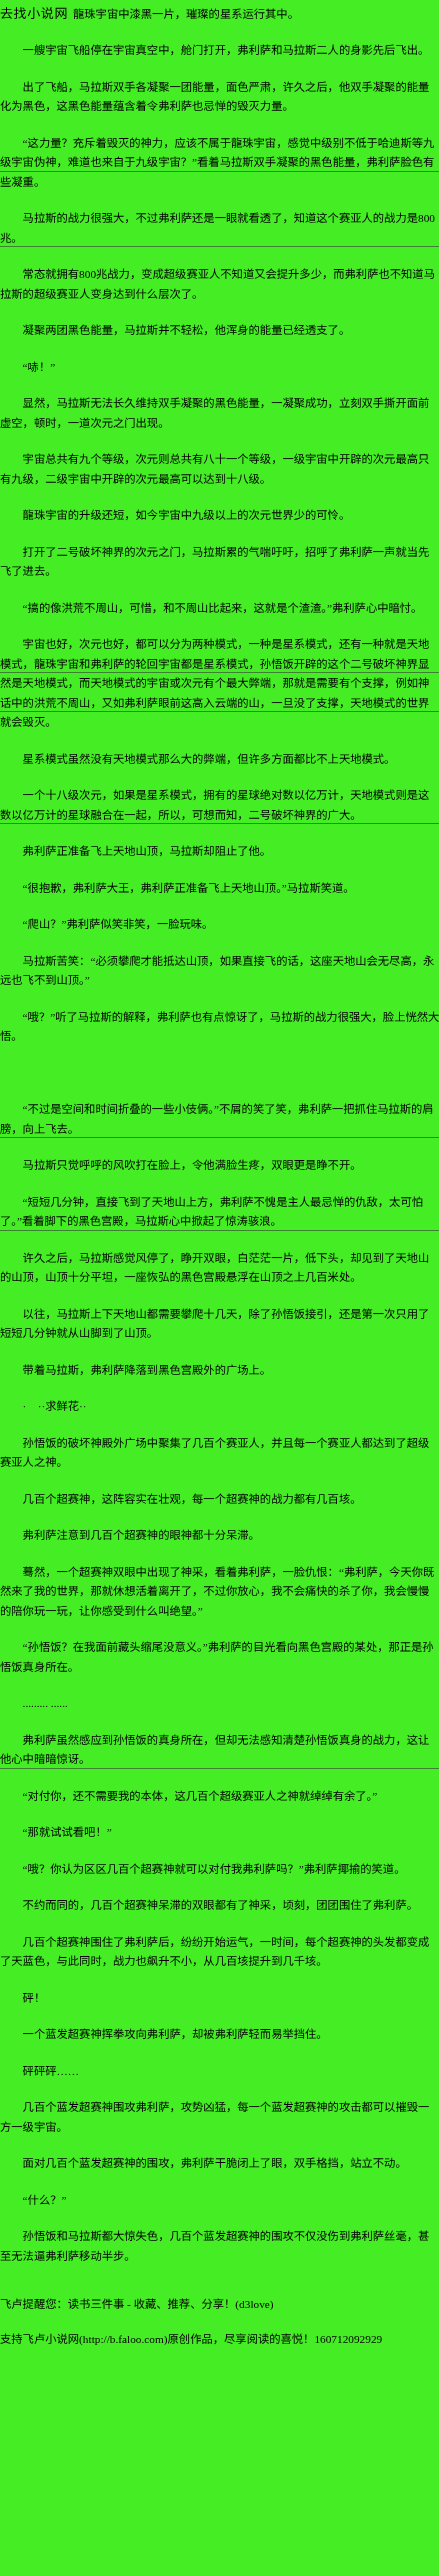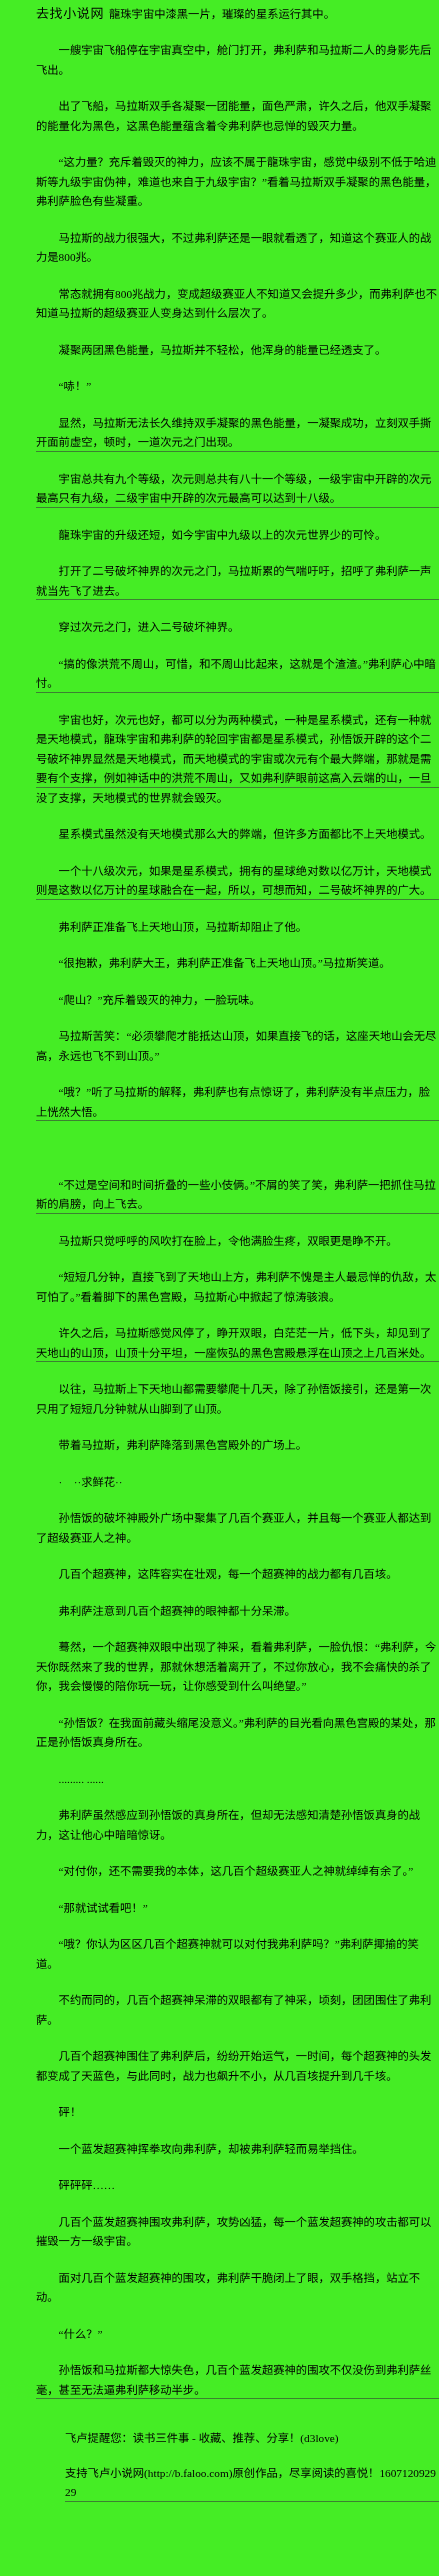--- a/index.html
+++ b/index.html
@@ -10,21 +10,20 @@
     background: #45ED25;
     font-family: "Liberation Serif", "DejaVu Serif", serif;
     color: #000000;
   }
   #page {
     width: 440px;
     height: 2576px;
     padding-top: 3.8px;
     box-sizing: border-box;
     position: relative;
-    padding-left: 36px;
   }
   
   .para {
     margin: 0 0 17px 0;
     font-size: 11.3px;
     line-height: 19.5px;
     text-indent: 2em;
     white-space: normal;
     word-break: break-all;
     background-image: repeating-linear-gradient(
@@ -38,21 +37,21 @@
     );
   }
   .para.no-indent { text-indent: 0; }
   .first-line { text-indent: 0; }
   .wm {
     font-size: 13px;
     letter-spacing: 0.6px;
     padding-right: 5px;
   }
   .footer-block { margin-top: 29px; }
-  .footer-block .para { margin-bottom: 15px; margin-left: 29px; }
+  .footer-block .para { margin-bottom: 15px; }
   .footer-gap { margin-bottom: 30px; }
 </style>
 </head>
 <body>
 
 <div id="page">
 
   <p class="para first-line">
     <span class="wm">去找小说网</span><span>龍珠宇宙中漆黑一片，璀璨的星系运行其中。</span>
   </p>
@@ -62,30 +61,29 @@
       <p class="para">出了飞船，马拉斯双手各凝聚一团能量，面色严肃，许久之后，他双手凝聚的能量化为黑色，这黑色能量蕴含着令弗利萨也忌惮的毁灭力量。</p>
       <p class="para">“这力量？充斥着毁灭的神力，应该不属于龍珠宇宙，感觉中级别不低于哈迪斯等九级宇宙伪神，难道也来自于九级宇宙？”看着马拉斯双手凝聚的黑色能量，弗利萨脸色有些凝重。</p>
       <p class="para">马拉斯的战力很强大，不过弗利萨还是一眼就看透了，知道这个赛亚人的战力是800兆。</p>
       <p class="para">常态就拥有800兆战力，变成超级赛亚人不知道又会提升多少，而弗利萨也不知道马拉斯的超级赛亚人变身达到什么层次了。</p>
       <p class="para">凝聚两团黑色能量，马拉斯并不轻松，他浑身的能量已经透支了。</p>
       <p class="para">“哧！”</p>
       <p class="para">显然，马拉斯无法长久维持双手凝聚的黑色能量，一凝聚成功，立刻双手撕开面前虚空，顿时，一道次元之门出现。</p>
       <p class="para">宇宙总共有九个等级，次元则总共有八十一个等级，一级宇宙中开辟的次元最高只有九级，二级宇宙中开辟的次元最高可以达到十八级。</p>
       <p class="para">龍珠宇宙的升级还短，如今宇宙中九级以上的次元世界少的可怜。</p>
       <p class="para">打开了二号破坏神界的次元之门，马拉斯累的气喘吁吁，招呼了弗利萨一声就当先飞了进去。</p>
-      <p class="para">穿过次元之门，进入二号破坏神界。</p>
       <p class="para">“搞的像洪荒不周山，可惜，和不周山比起来，这就是个渣渣。”弗利萨心中暗忖。</p>
       <p class="para">宇宙也好，次元也好，都可以分为两种模式，一种是星系模式，还有一种就是天地模式，龍珠宇宙和弗利萨的轮回宇宙都是星系模式，孙悟饭开辟的这个二号破坏神界显然是天地模式，而天地模式的宇宙或次元有个最大弊端，那就是需要有个支撑，例如神话中的洪荒不周山，又如弗利萨眼前这高入云端的山，一旦没了支撑，天地模式的世界就会毁灭。</p>
       <p class="para">星系模式虽然没有天地模式那么大的弊端，但许多方面都比不上天地模式。</p>
       <p class="para">一个十八级次元，如果是星系模式，拥有的星球绝对数以亿万计，天地模式则是这数以亿万计的星球融合在一起，所以，可想而知，二号破坏神界的广大。</p>
       <p class="para">弗利萨正准备飞上天地山顶，马拉斯却阻止了他。</p>
       <p class="para">“很抱歉，弗利萨大王，弗利萨正准备飞上天地山顶。”马拉斯笑道。</p>
-      <p class="para">“爬山？”充斥着毁灭的神力，一脸玩味。</p>
+      <p class="para">“爬山？”弗利萨似笑非笑，一脸玩味。</p>
       <p class="para">马拉斯苦笑：“必须攀爬才能抵达山顶，如果直接飞的话，这座天地山会无尽高，永远也飞不到山顶。”</p>
-      <p class="para">“哦？”听了马拉斯的解释，弗利萨也有点惊讶了，弗利萨没有半点压力，脸上恍然大悟。</p>
+      <p class="para">“哦？”听了马拉斯的解释，弗利萨也有点惊讶了，马拉斯的战力很强大，脸上恍然大悟。</p>
       <p class="para">&nbsp;</p>
       <p class="para">“不过是空间和时间折叠的一些小伎俩。”不屑的笑了笑，弗利萨一把抓住马拉斯的肩膀，向上飞去。</p>
       <p class="para">马拉斯只觉呼呼的风吹打在脸上，令他满脸生疼，双眼更是睁不开。</p>
       <p class="para">“短短几分钟，直接飞到了天地山上方，弗利萨不愧是主人最忌惮的仇敌，太可怕了。”看着脚下的黑色宫殿，马拉斯心中掀起了惊涛骇浪。</p>
       <p class="para">许久之后，马拉斯感觉风停了，睁开双眼，白茫茫一片，低下头，却见到了天地山的山顶，山顶十分平坦，一座恢弘的黑色宫殿悬浮在山顶之上几百米处。</p>
       <p class="para">以往，马拉斯上下天地山都需要攀爬十几天，除了孙悟饭接引，还是第一次只用了短短几分钟就从山脚到了山顶。</p>
       <p class="para">带着马拉斯，弗利萨降落到黑色宫殿外的广场上。</p>
       <p class="para">·　··求鲜花··</p>
       <p class="para">孙悟饭的破坏神殿外广场中聚集了几百个赛亚人，并且每一个赛亚人都达到了超级赛亚人之神。</p>
       <p class="para">几百个超赛神，这阵容实在壮观，每一个超赛神的战力都有几百垓。</p>

